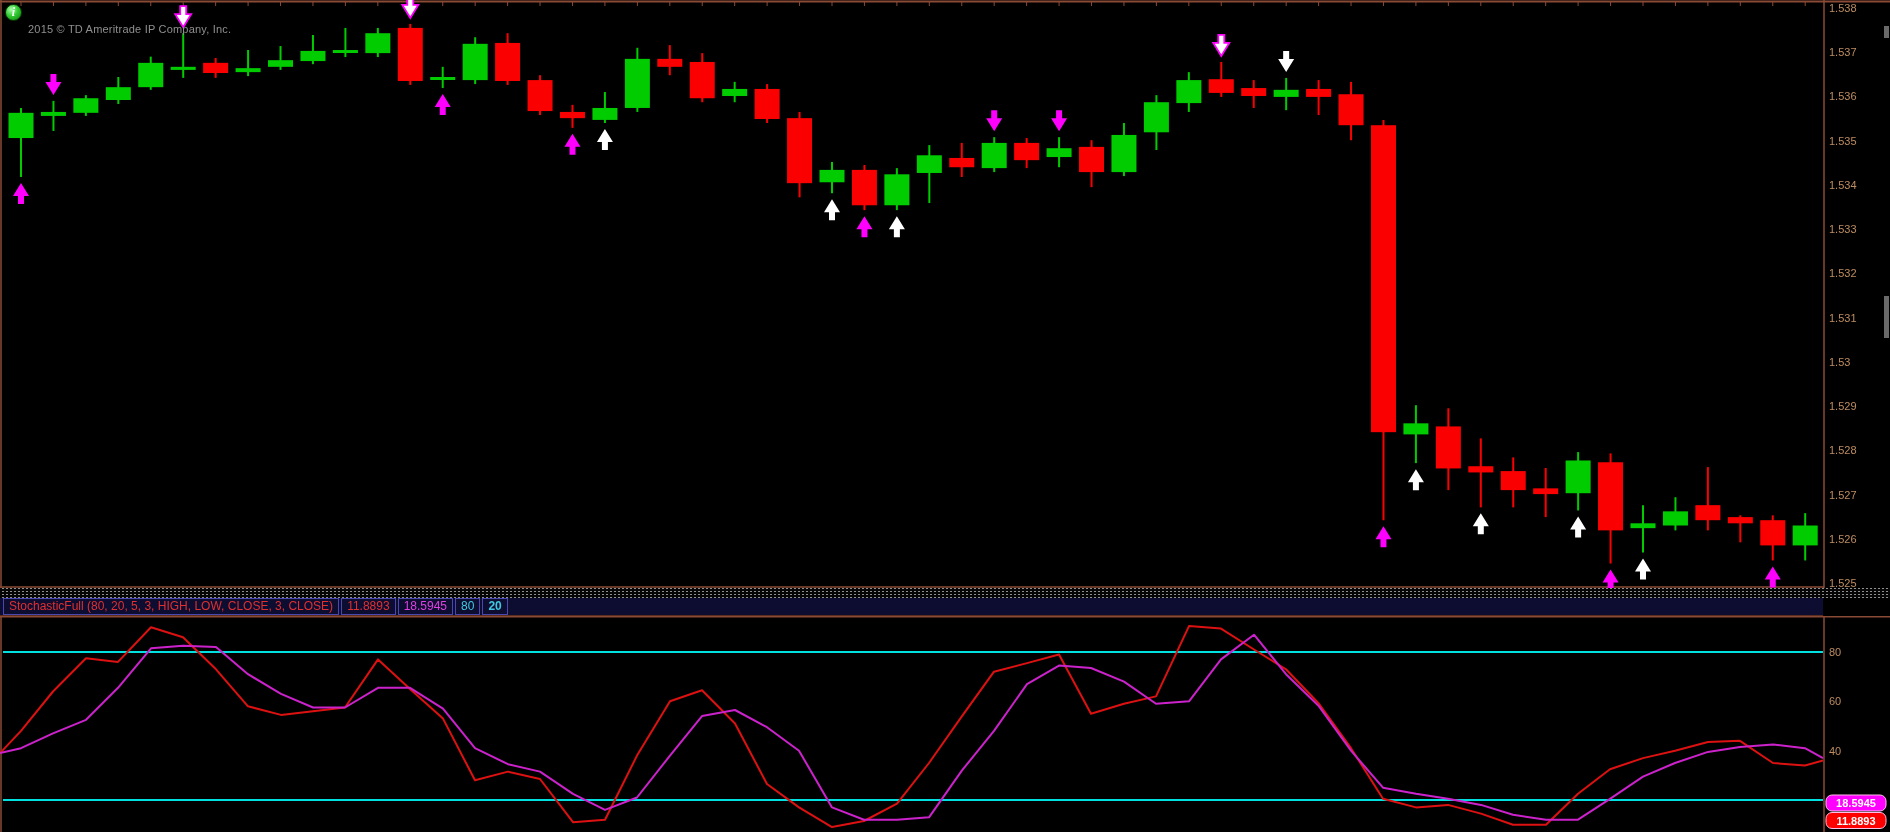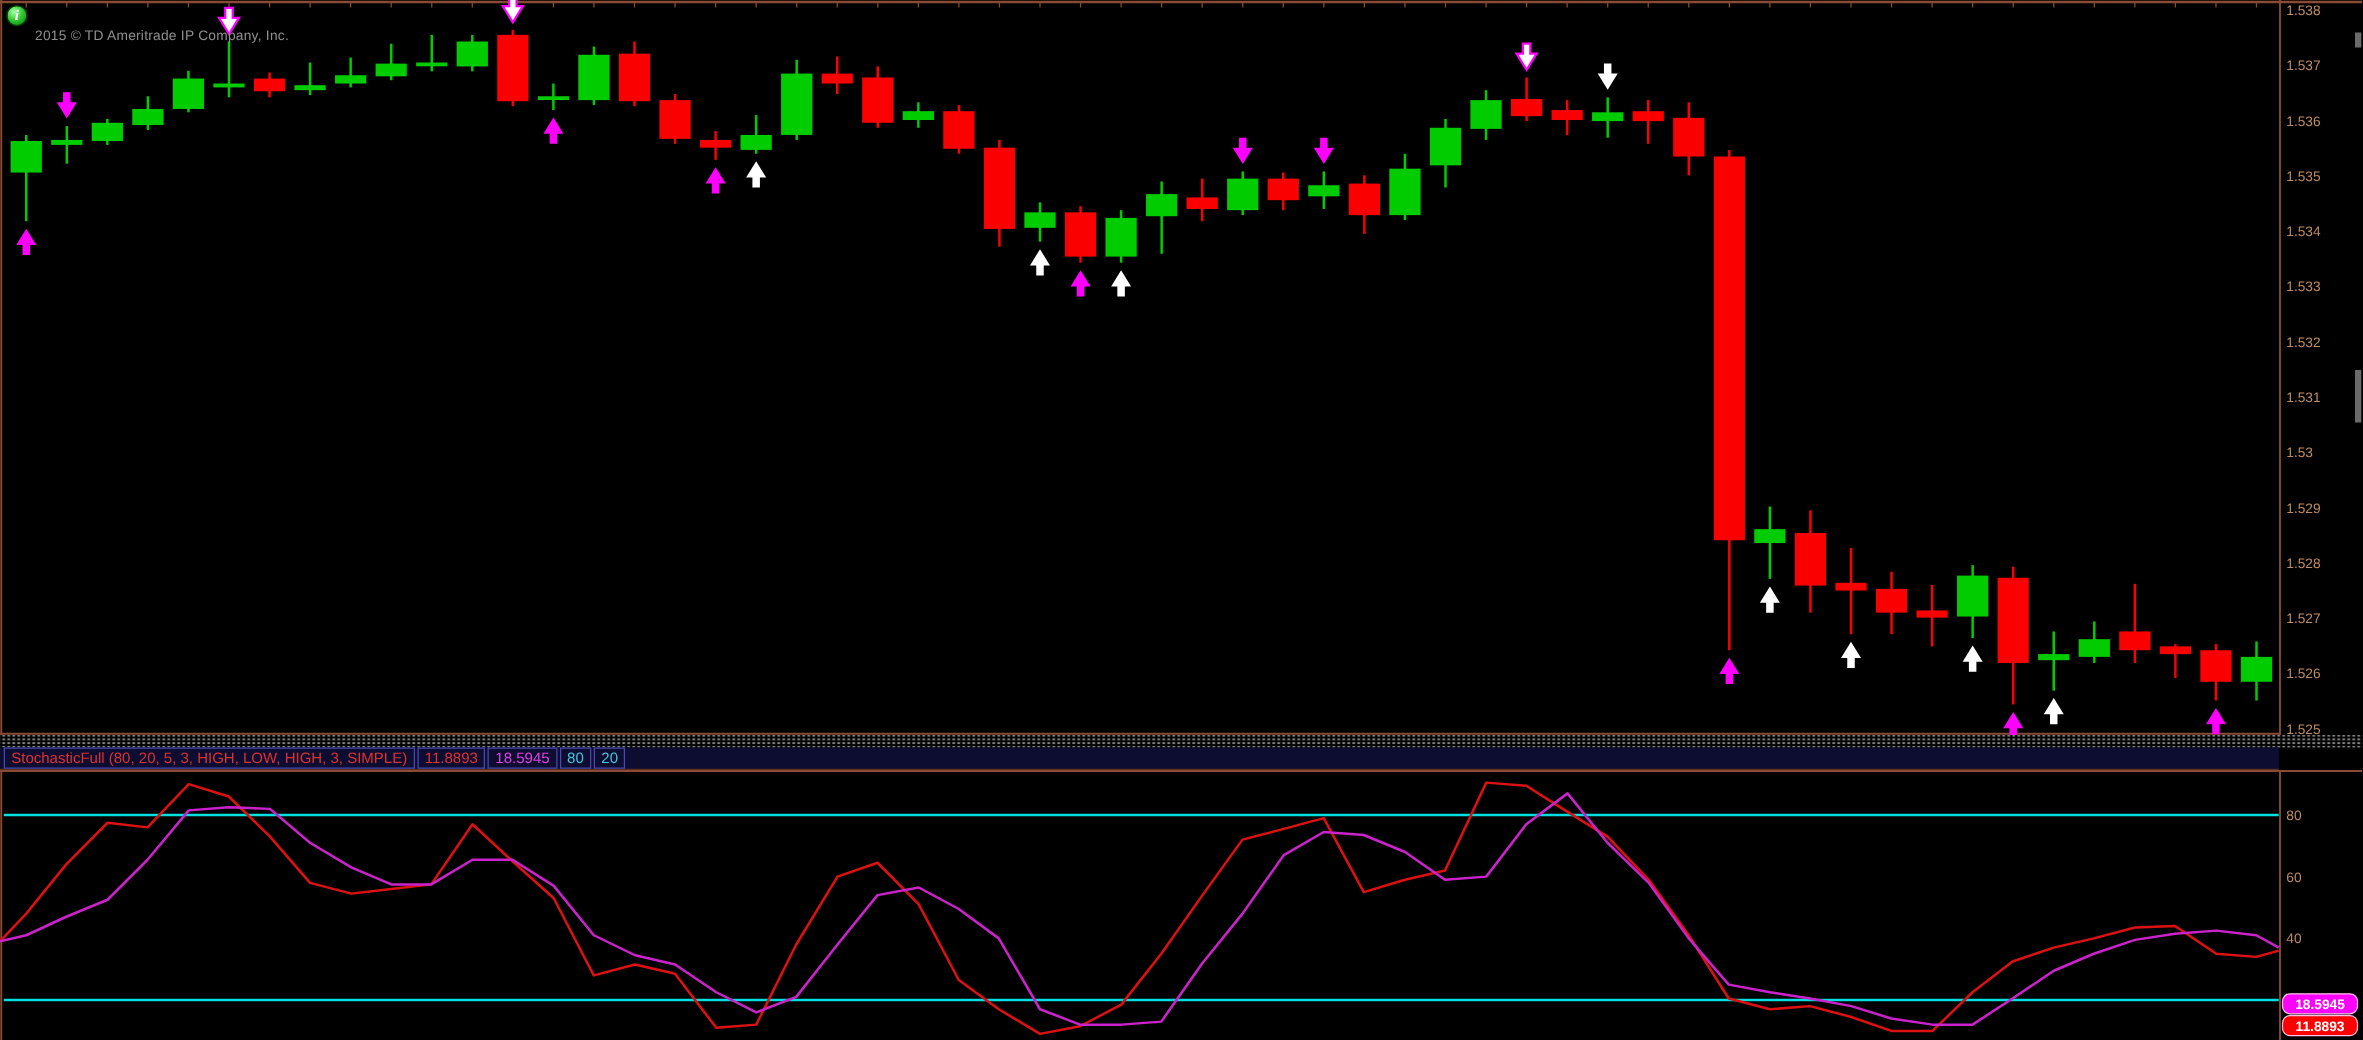--- a/index.html
+++ b/index.html
@@ -249,25 +249,25 @@
     </svg>
 
   <div id="info-bar">
     <div id="info-icon">i</div>
     <span id="copyright">2015 © TD Ameritrade IP Company, Inc.</span>
   </div>
 
   <div id="splitter"></div>
 
   <div id="stoch-header">
-    <span class="hcell" id="study-label" style="color: rgb(224, 48, 48);">StochasticFull (80, 20, 5, 3, HIGH, LOW, HIGH, 3, SIMPLE)</span>
+    <span class="hcell" id="study-label" style="color: rgb(224, 48, 48);">StochasticFull (80, 20, 5, 3, HIGH, LOW, CLOSE, 3, CLOSE)</span>
   <span class="hcell" style="color: rgb(224, 48, 48);">11.8893</span>
       <span class="hcell" style="color: rgb(224, 64, 224);">18.5945</span>
       <span class="hcell" style="color: rgb(64, 200, 224);">80</span>
-      <span class="hcell" style="color: rgb(64, 200, 224);">20</span>
+      <span class="hcell" style="color: rgb(64, 200, 224); font-weight: bold;">20</span>
     </div>
 
   <svg id="stoch-svg" width="1890" height="216">
       <g>
         <line x1="0" y1="0.75" x2="1890" y2="0.75" stroke="#8A4B36" stroke-width="1.5"></line>
         <line x1="1" y1="0" x2="1" y2="216" stroke="#8A4B36" stroke-width="1.5"></line>
         <line x1="1824" y1="0" x2="1824" y2="216" stroke="#8A4B36" stroke-width="1.5"></line>
       </g>
       <g>
         <line x1="3" y1="36" x2="1823" y2="36" stroke="#00E0E0" stroke-width="2"></line>

